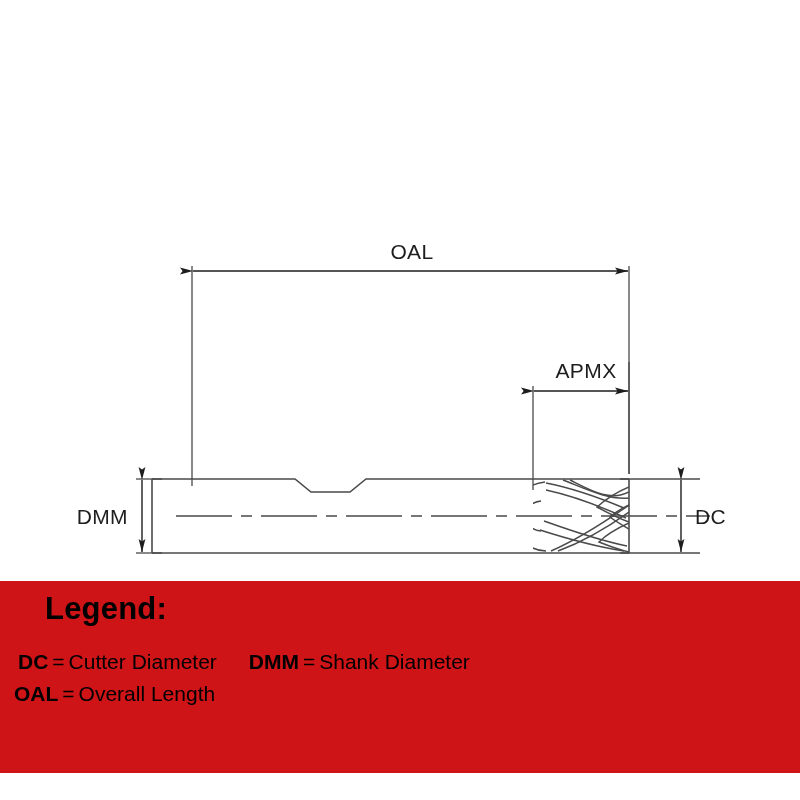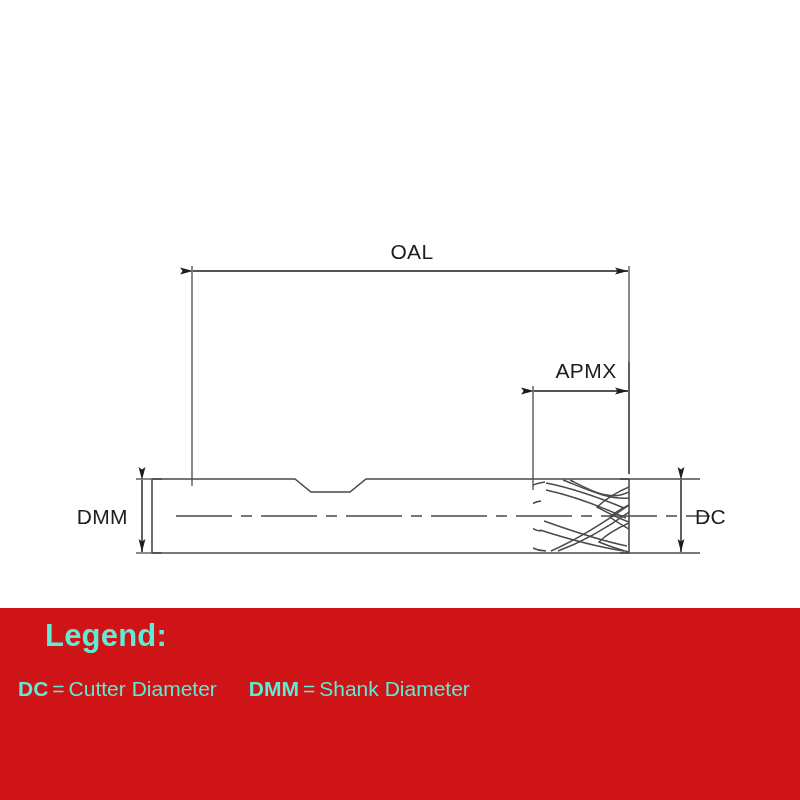--- a/index.html
+++ b/index.html
@@ -34,25 +34,25 @@
   }
   .dim-label {
     font-family: "Liberation Sans", sans-serif;
     font-size: 21px;
     fill: #1d1d1d;
     letter-spacing: 0.4px;
   }
   #legend-band {
     position: absolute;
     left: 0;
-    top: 608px;
+    top: 581px;
     width: 800px;
     height: 192px;
     background: #cf1417;
-    color: #5eead4;
+    color: #000000;
     box-sizing: border-box;
   }
   #legend-title {
     position: absolute;
     left: 45px;
     top: 8px;
     font-size: 31px;
     font-weight: bold;
     letter-spacing: 0.2px;
     line-height: 40px;
@@ -179,16 +179,19 @@
     </svg>
   </div>
 
   <div id="legend-band">
     <div id="legend-title">Legend:</div>
 
     <div class="legend-row" id="legend-row-0">
       <span class="legend-entry"><span class="legend-code">DC</span><span class="legend-eq">=</span><span class="legend-desc">Cutter Diameter</span></span><span class="legend-entry"><span class="legend-code">DMM</span><span class="legend-eq">=</span><span class="legend-desc">Shank Diameter</span></span>
     </div>
 
+    <div class="legend-row" id="legend-row-1">
+      <span class="legend-entry"><span class="legend-code">OAL</span><span class="legend-eq">=</span><span class="legend-desc">Overall Length</span></span>
+    </div>
 
   </div>
 
 </div>
 
 </body></html>

